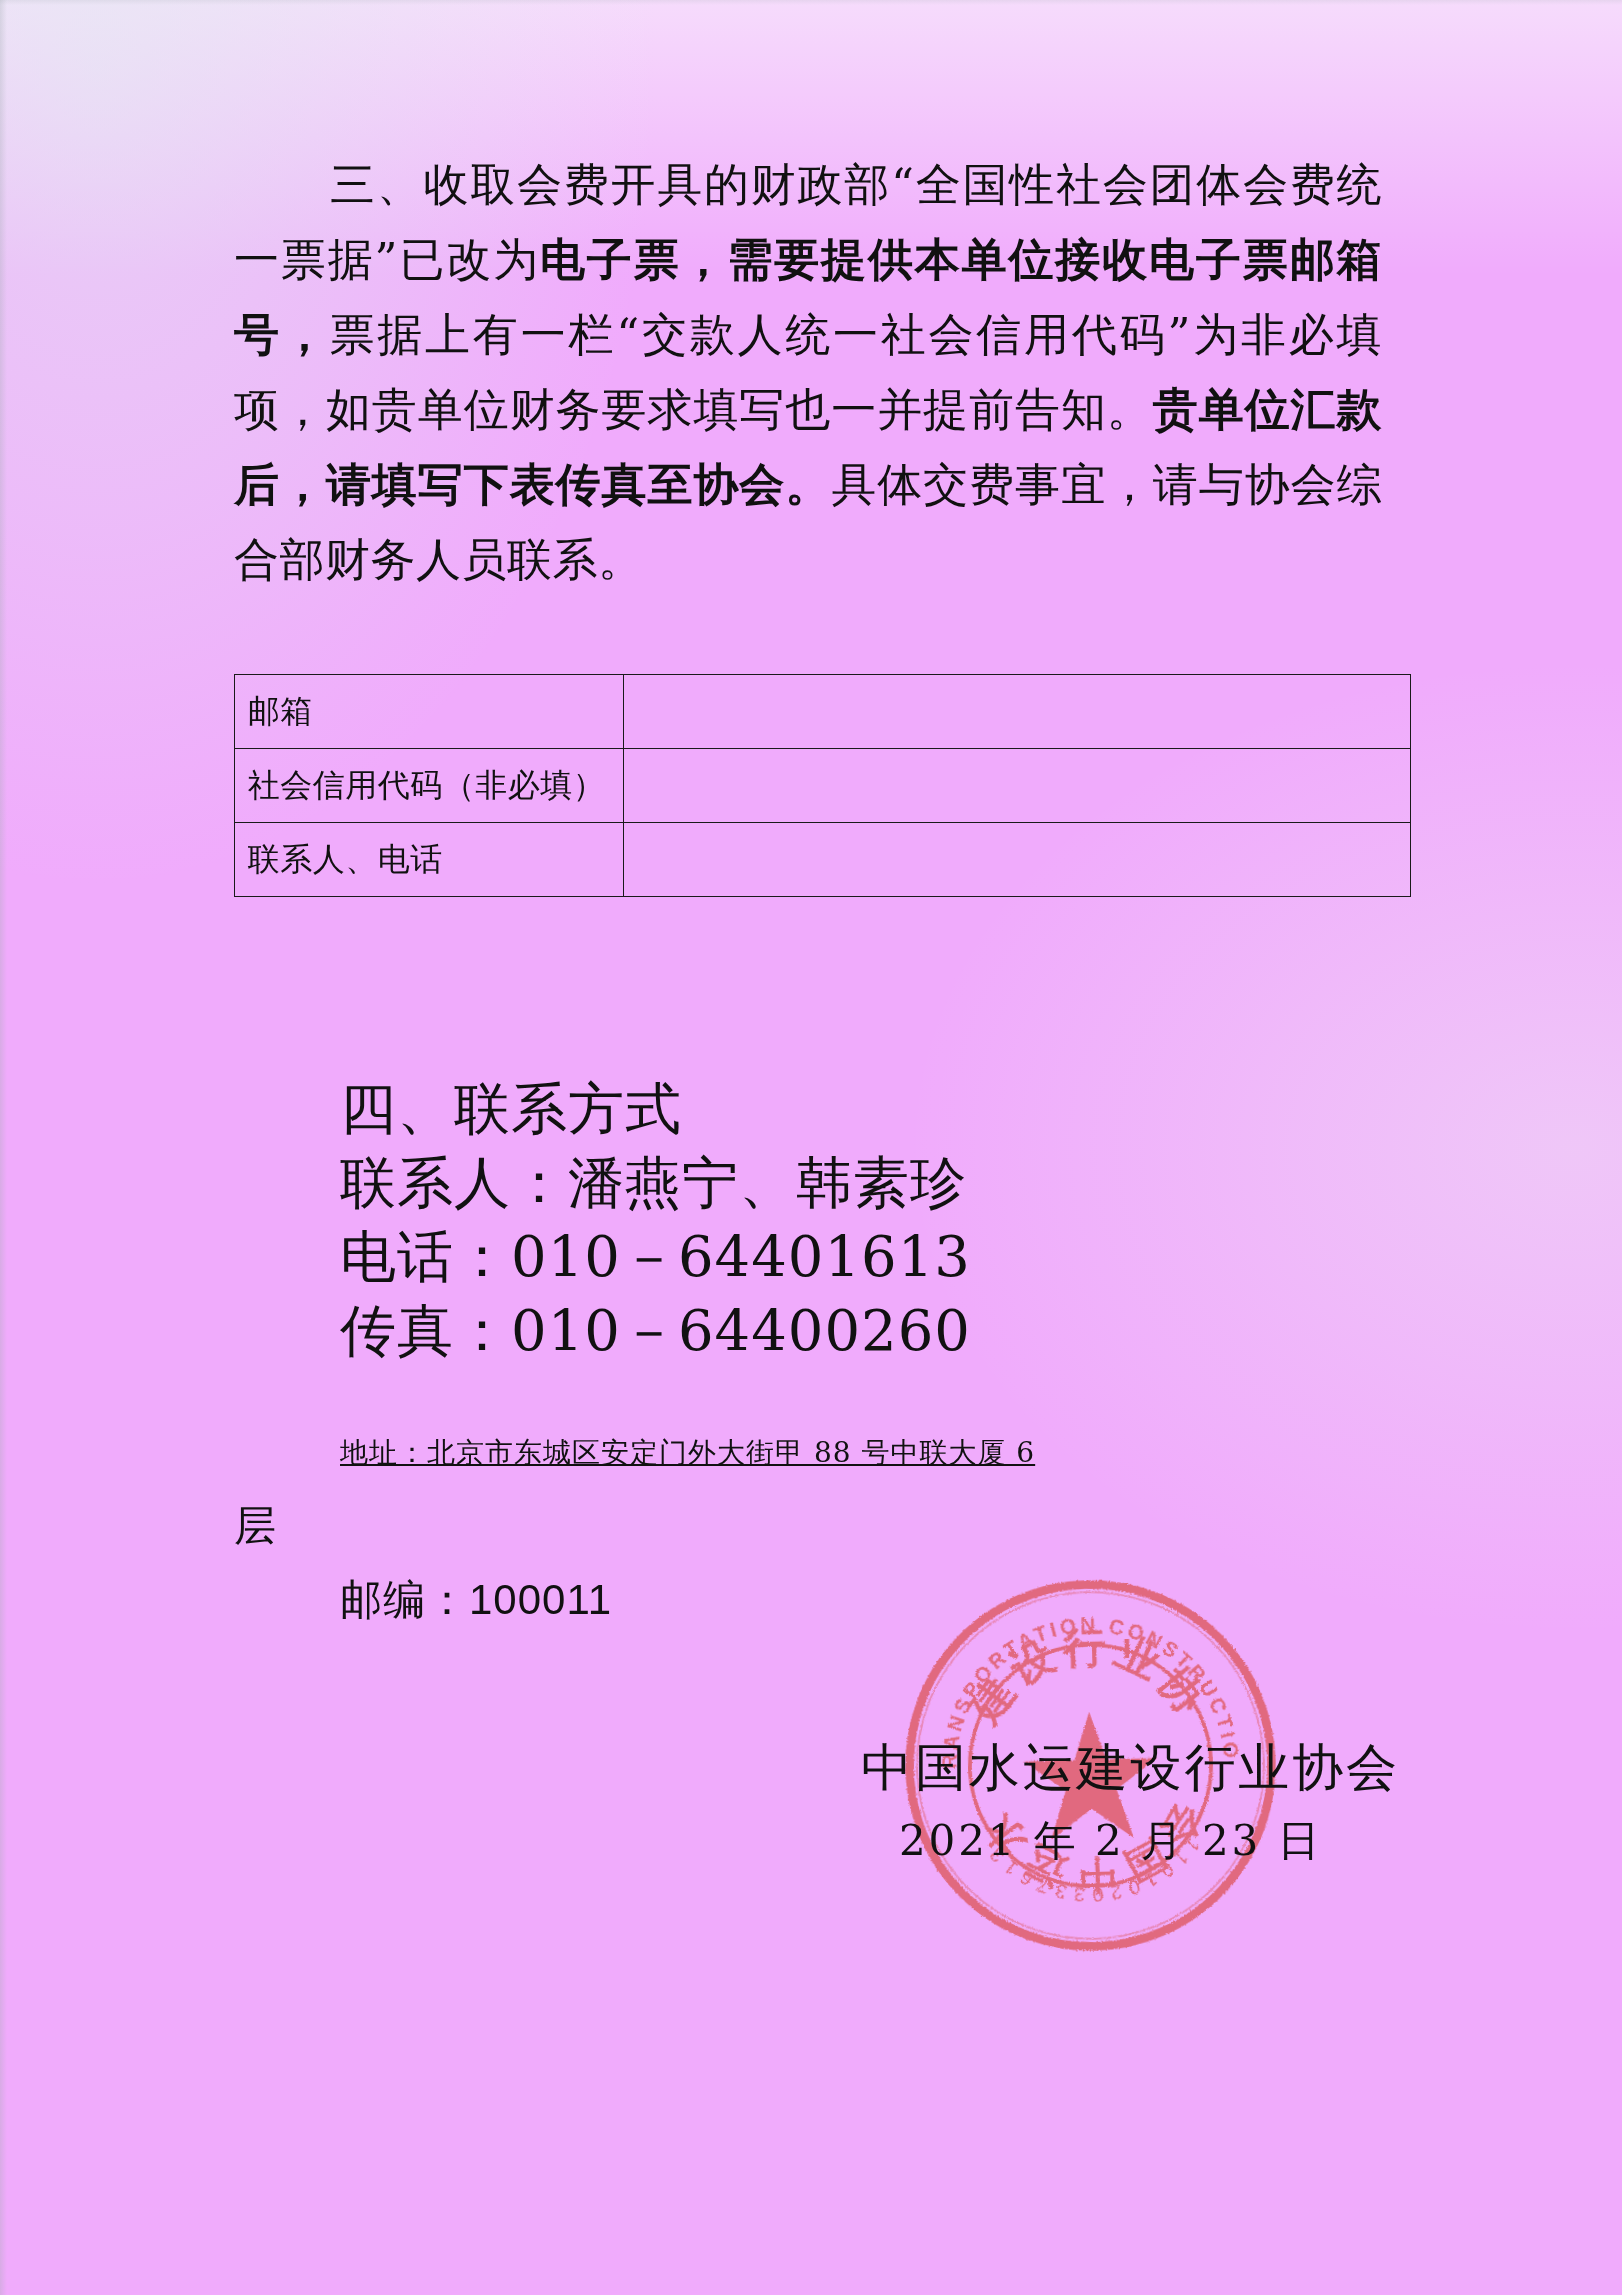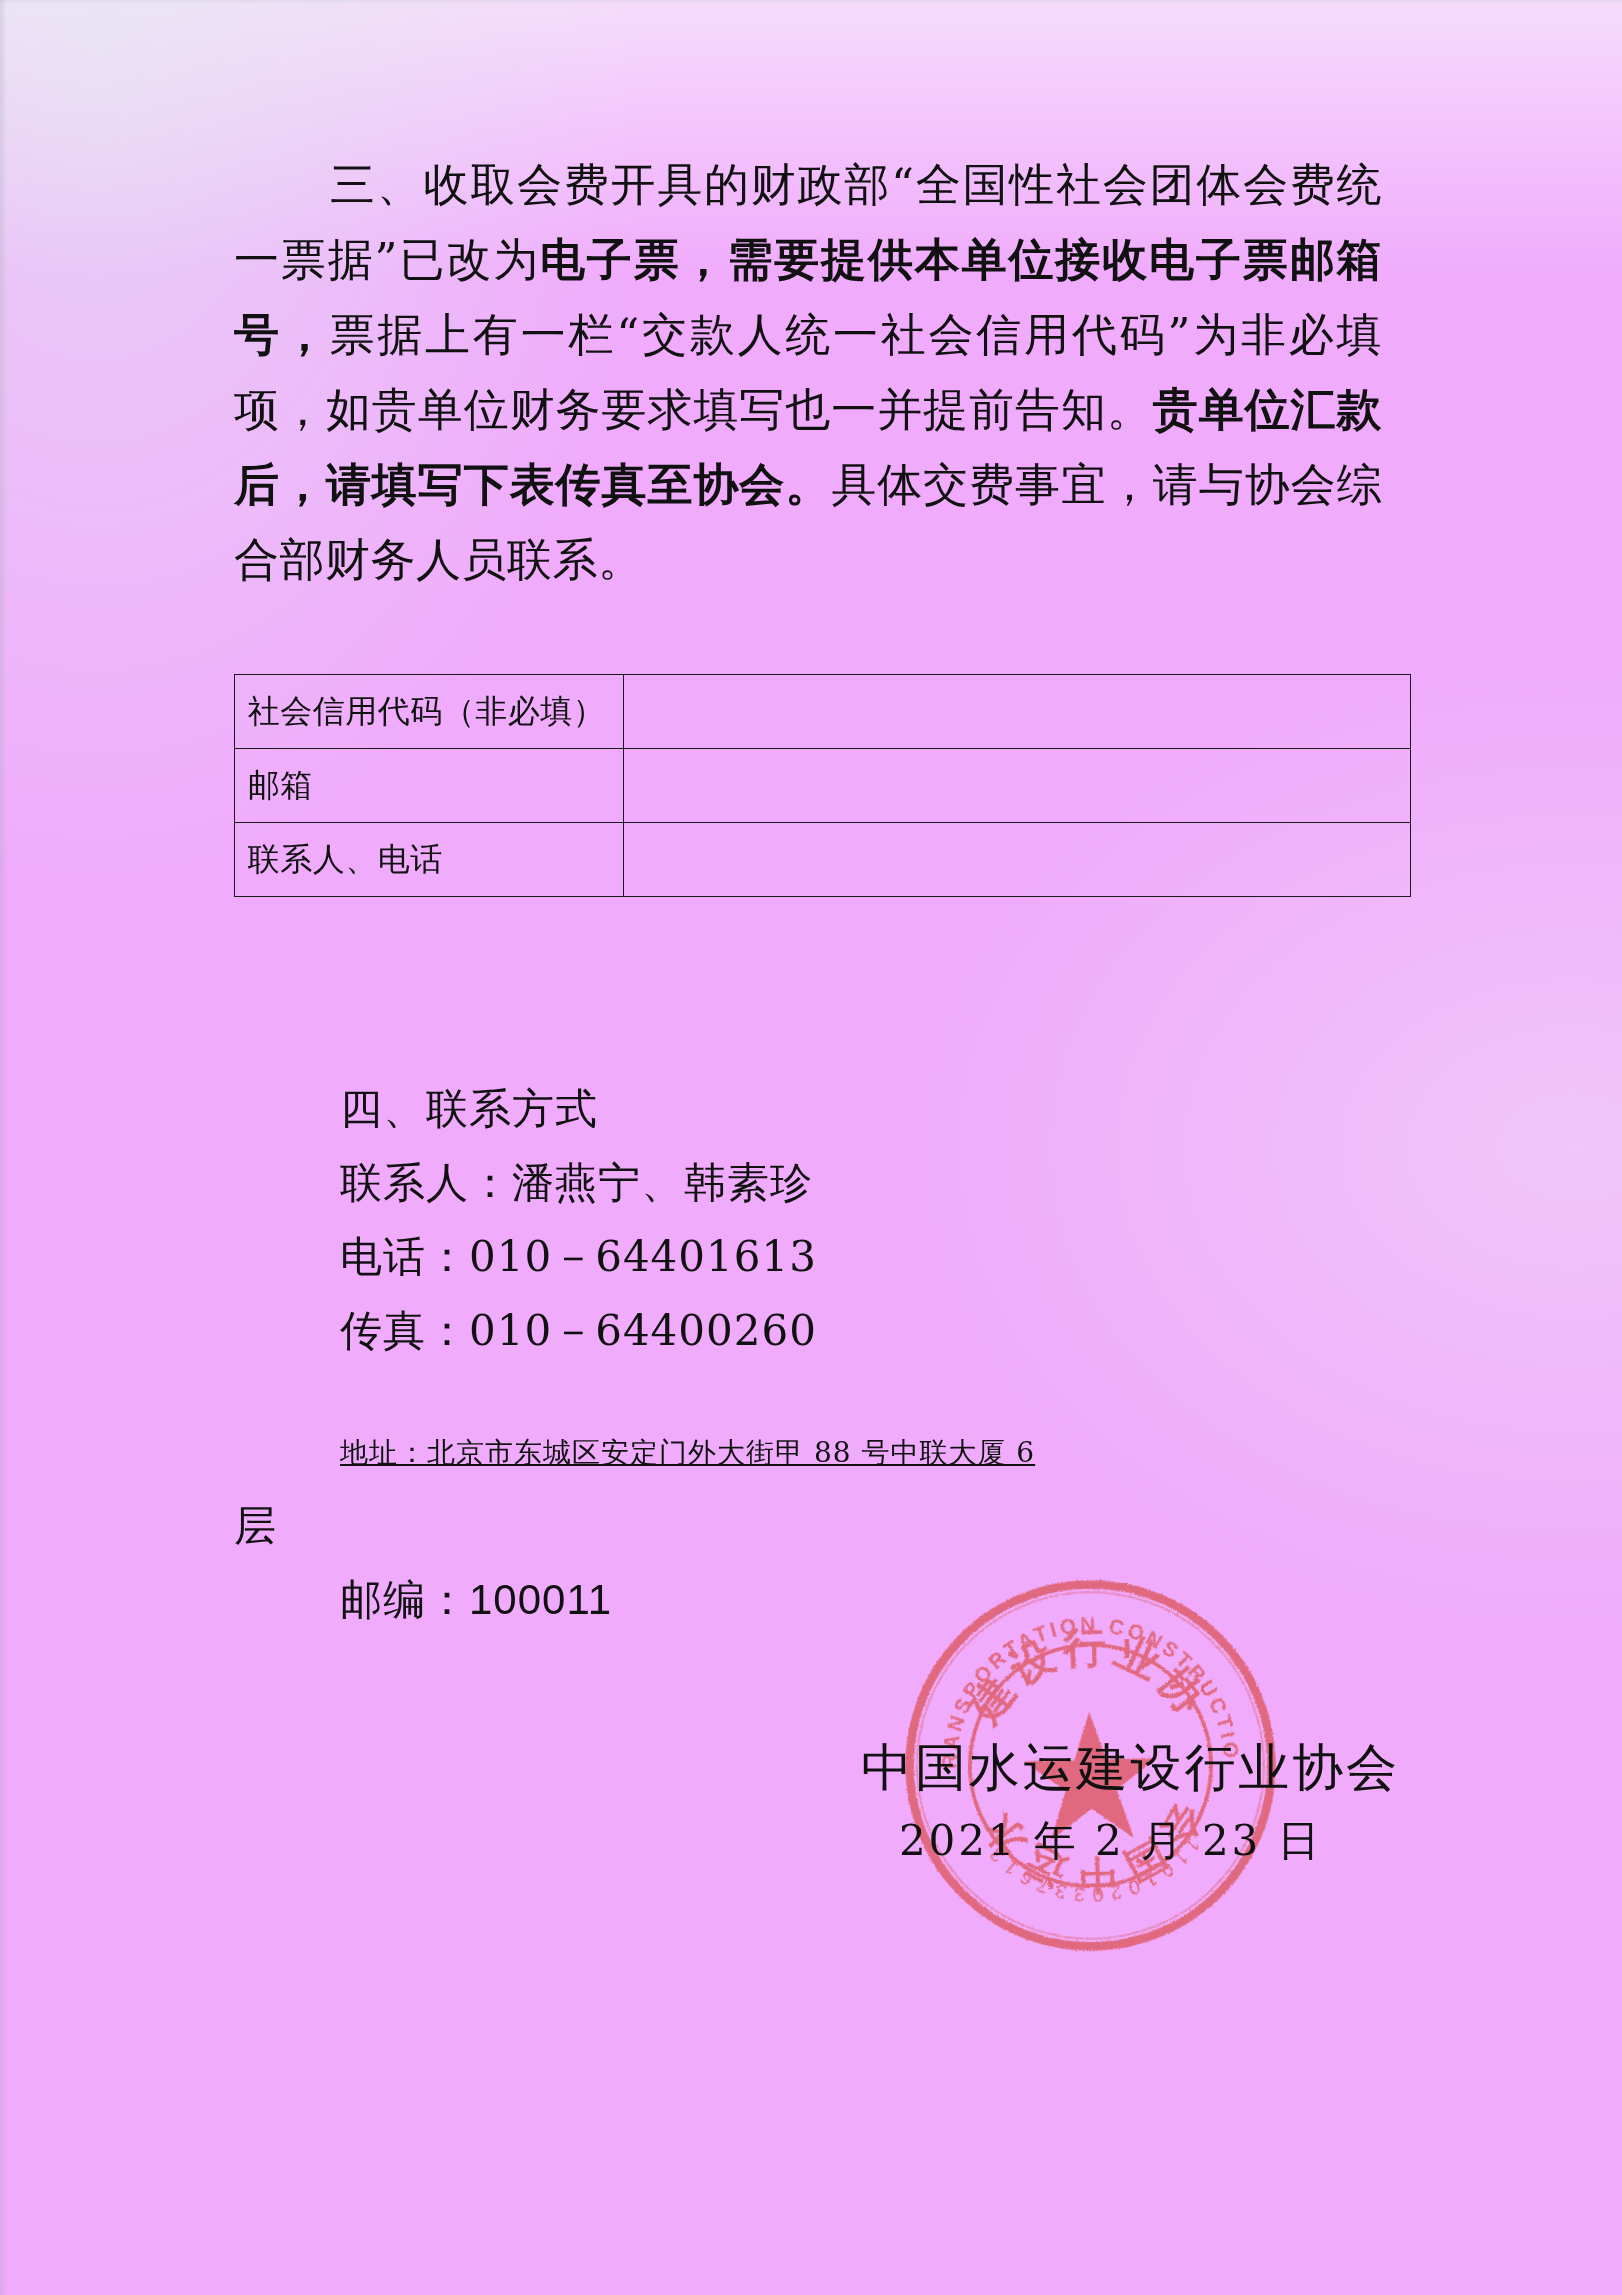--- a/index.html
+++ b/index.html
@@ -91,21 +91,21 @@
   }
 
   
   .contact-block {
     position: absolute;
     left: 340px;
     top: 1072px;
     width: 1055px;
   }
   .contact-line {
-    font-size: 42px;
+    font-size: 56px;
     line-height: 74px;
     letter-spacing: 1px;
     white-space: nowrap;
     font-family: "DejaVu Serif", "Liberation Serif", serif;
   }
   .address-line {
     position: absolute;
     left: 340px;
     top: 1416px;
     width: 1042px;
@@ -183,25 +183,25 @@
   <div class="edge-shadow-left"></div>
   <div class="edge-shadow-top"></div>
 
   <div class="body-block">
     <p class="body-para"><span>三、收取会费开具的财政部“全国性社会团体会费统一票据”已改为</span><span class="em">电子票，需要提供本单位接收电子票邮箱号，</span><span>票据上有一栏“交款人统一社会信用代码”为非必填项，如贵单位财务要求填写也一并提前告知。</span><span class="em">贵单位汇款后，请填写下表传真至协会。</span><span>具体交费事宜，请与协会综合部财务人员联系。</span></p>
   </div>
 
   <table class="form-table">
     <tbody>
       <tr>
-        <td class="label-cell">社会信用代码（非必填）</td>
+        <td class="label-cell">邮箱</td>
         <td class="value-cell"></td>
       </tr>
       <tr>
-        <td class="label-cell">邮箱</td>
+        <td class="label-cell">社会信用代码（非必填）</td>
         <td class="value-cell"></td>
       </tr>
       <tr>
         <td class="label-cell">联系人、电话</td>
         <td class="value-cell"></td>
       </tr>
     </tbody>
   </table>
 
   <div class="contact-block">

